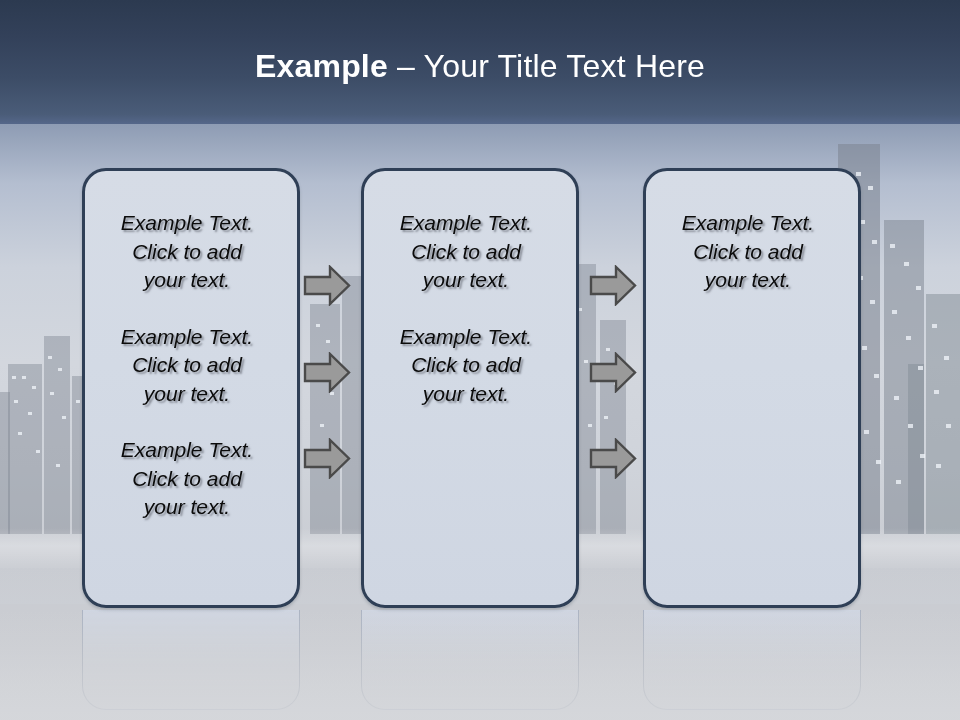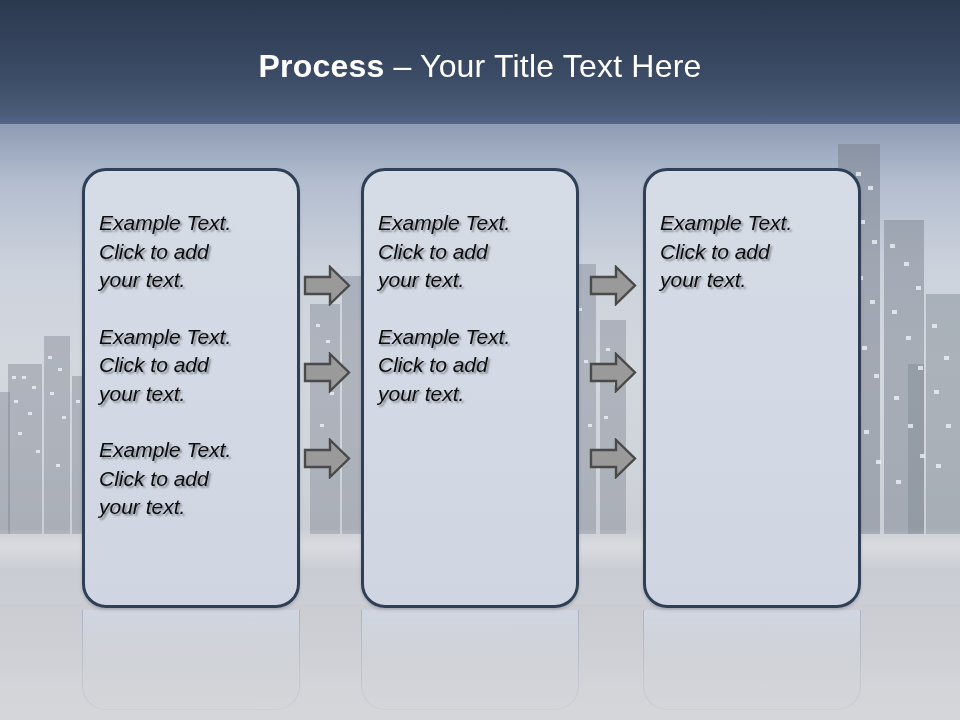--- a/index.html
+++ b/index.html
@@ -107,20 +107,21 @@
     box-sizing: border-box;
     border: 3px solid #2f3f56;
     border-radius: 24px;
     background: linear-gradient(to bottom, #d6dce6 0%, #d3dae5 45%, #cfd6e2 100%);
     box-shadow: 0 2px 3px rgba(60,70,85,0.25);
   }
 
   .pbox-inner {
     position: absolute;
     left: 0; right: 8px;
+    text-align: center;
   }
 
   .ptext {
     font-style: italic;
     font-size: 21px;
     line-height: 28.5px;
     color: #0b0b0b;
     text-shadow: 2px 2px 2px rgba(120,125,135,0.85);
     white-space: pre-line;
   }
@@ -246,21 +247,21 @@
     <div class="city-win" style="left:944px; top:232px; width:5px; height:4px;"></div>
     <div class="city-win" style="left:934px; top:266px; width:5px; height:4px;"></div>
     <div class="city-win" style="left:946px; top:300px; width:5px; height:4px;"></div>
     <div class="city-win" style="left:936px; top:340px; width:5px; height:4px;"></div>
 
     <div class="horizon-glow"></div>
     <div class="refl-fade"></div>
   </div>
 
   <div class="title-bar">
-    <span class="title-strong">Process</span><span class="title-rest"> – Your Title Text Here</span>
+    <span class="title-strong">Example</span><span class="title-rest"> – Your Title Text Here</span>
   </div>
 
   <div class="refl-wrap">
     <div class="rbox" style="left:82px;  top:0px; width:218px; height:100px;"></div>
     <div class="rbox" style="left:361px; top:0px; width:218px; height:100px;"></div>
     <div class="rbox" style="left:643px; top:0px; width:218px; height:100px;"></div>
   </div>
   <div class="refl-bottom-fade"></div>
 
   <div class="pbox" style="left:82px; top:168px; width:218px; height:440px;">

